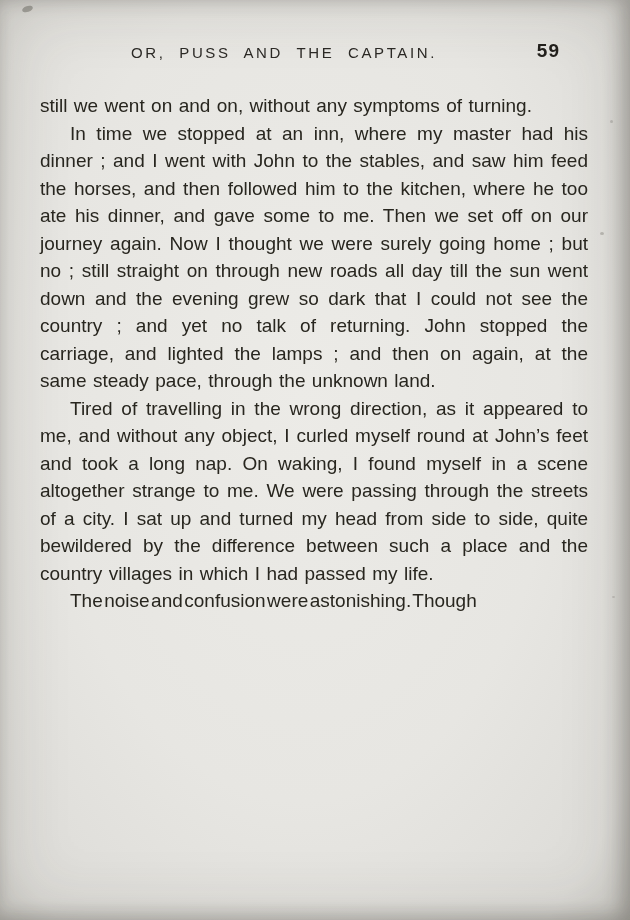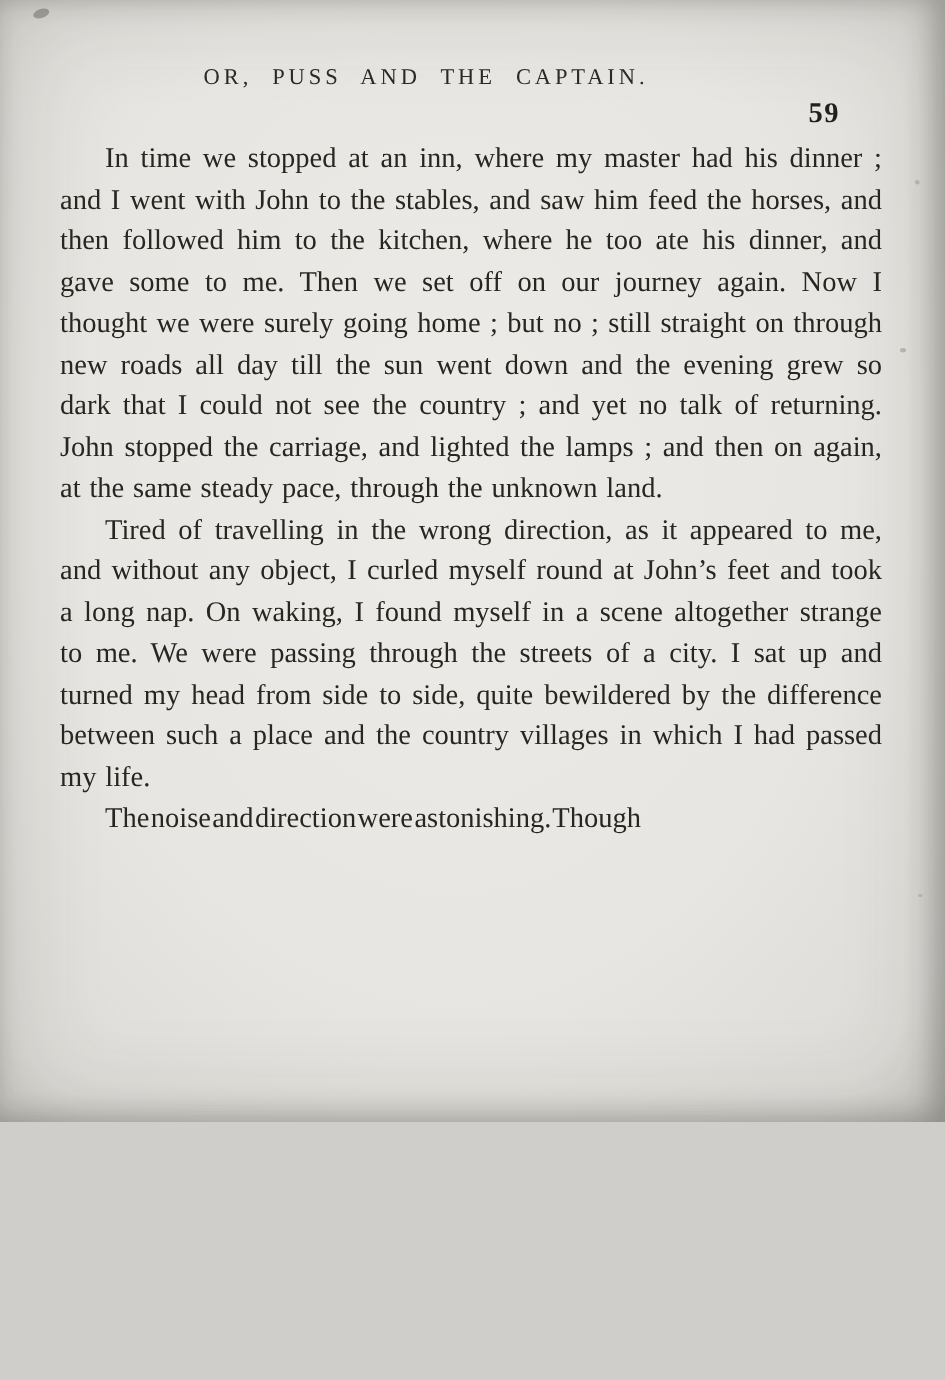--- a/index.html
+++ b/index.html
@@ -3,30 +3,30 @@
 <meta charset="utf-8">
 <style>
   html, body {
     margin: 0;
     padding: 0;
     background: #cfcecb;
   }
   .page {
     position: relative;
     width: 630px;
-    height: 748px;
+    height: 920px;
     box-sizing: border-box;
     background:
       radial-gradient(ellipse at 48% 42%, #ecebe7 0%, #e7e6e2 55%, #dddcd8 88%, #cfcec9 100%);
     box-shadow:
       inset 0 0 70px rgba(60,55,45,0.18),
       inset -10px 0 18px rgba(40,35,30,0.22),
       inset 0 -8px 16px rgba(40,35,30,0.10);
     overflow: hidden;
-    font-family: Liberation Serif, serif;
+    font-family: Liberation Sans, sans-serif;
     color: #262420;
   }
   .content {
     position: absolute;
     left: 40px;
     top: 44px;
     width: 548px;
   }
   .header-row {
     position: relative;
@@ -43,21 +43,20 @@
     color: #2b2925;
   }
   .page-number {
     position: absolute;
     right: 28px;
     top: -4px;
     font-size: 19px;
     font-weight: bold;
     letter-spacing: 1px;
     color: #22201c;
-    margin-top: 25px;
   }
   .body-text p {
     margin: 0;
     font-size: 19px;
     line-height: 27.5px;
     text-align: justify;
     word-spacing: 0.06em;
     color: #28261f;
   }
   .body-text p.indent { text-indent: 30px; }
@@ -84,19 +83,20 @@
   <span class="ink-smudge smudge-4"></span>
 
   <div class="content">
 
     <div class="header-row">
       <span class="running-title">OR, PUSS AND THE CAPTAIN.</span>
       <span class="page-number">59</span>
     </div>
 
     <div class="body-text">
+      <p class="noindent">still we went on and on, without any symptoms of turning.</p>
       <p class="indent">In time we stopped at an inn, where my master had his dinner ; and I went with John to the stables, and saw him feed the horses, and then followed him to the kitchen, where he too ate his dinner, and gave some to me.  Then we set off on our journey again. Now I thought we were surely going home ; but no ; still straight on through new roads all day till the sun went down and the evening grew so dark that I could not see the country ; and yet no talk of returning.  John stopped the carriage, and lighted the lamps ; and then on again, at the same steady pace, through the unknown land.</p>
       <p class="indent">Tired of travelling in the wrong direction, as it appeared to me, and without any object, I curled myself round at John’s feet and took a long nap. On waking, I found myself in a scene altogether strange to me.  We were passing through the streets of a city.  I sat up and turned my head from side to side, quite bewildered by the difference between such a place and the country villages in which I had passed my life.</p>
-      <p class="indent tight">The noise and direction were astonishing.  Though</p>
+      <p class="indent tight">The noise and confusion were astonishing.  Though</p>
     </div>
 
   </div>
 </div>
 
 </body></html>

